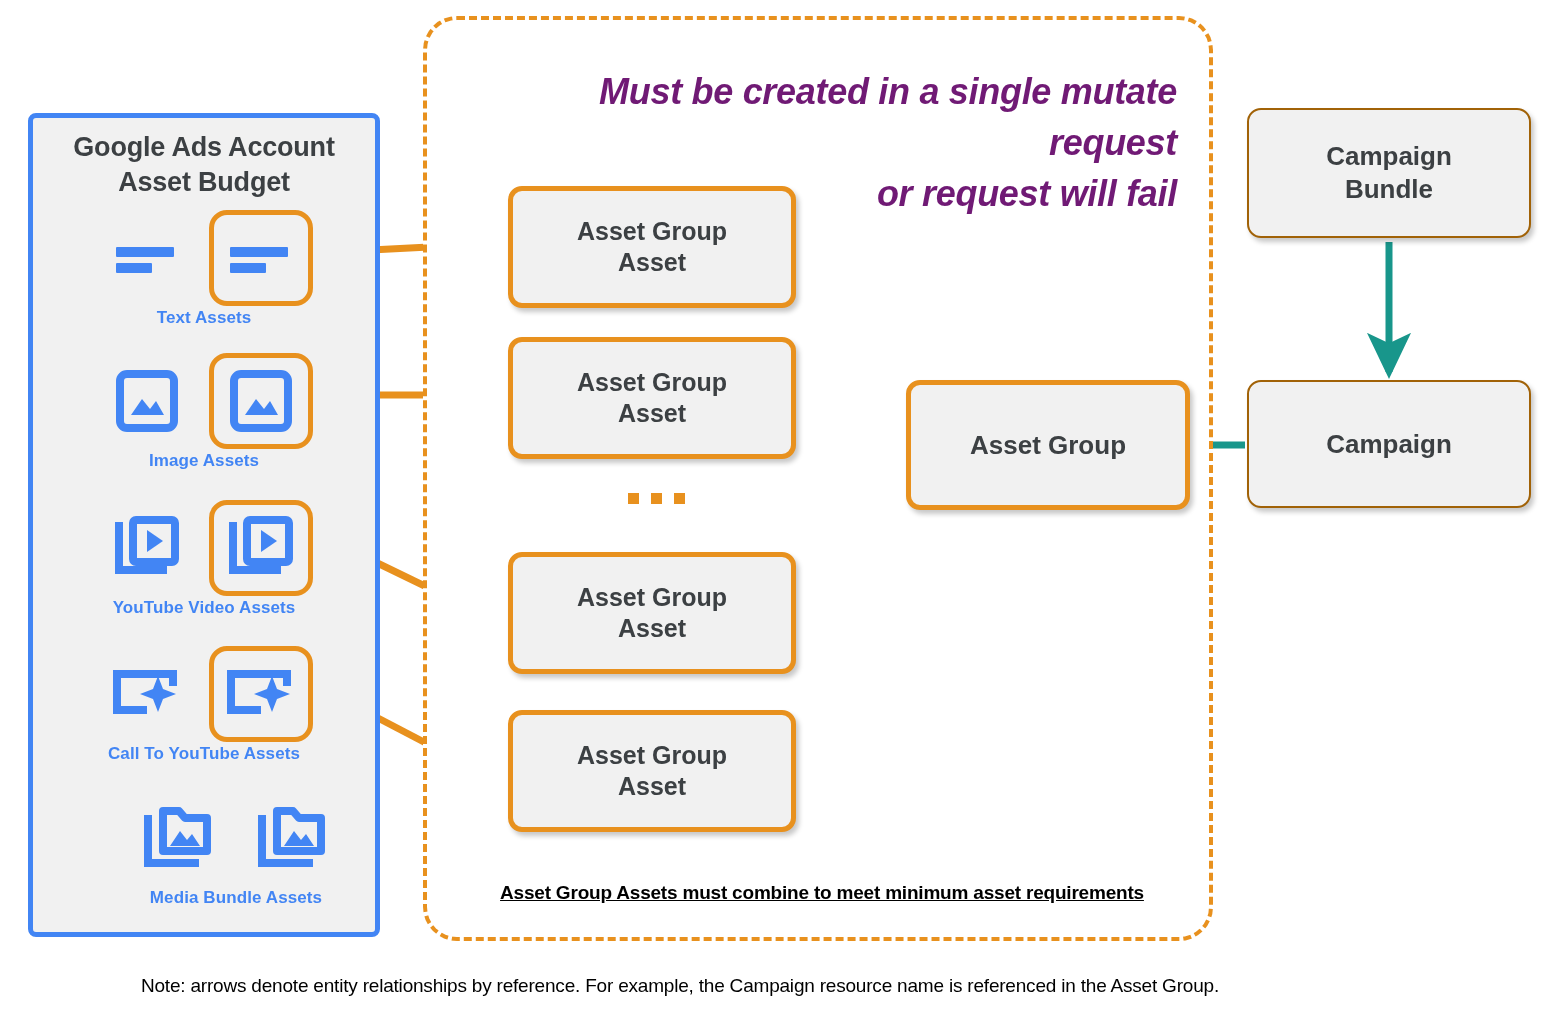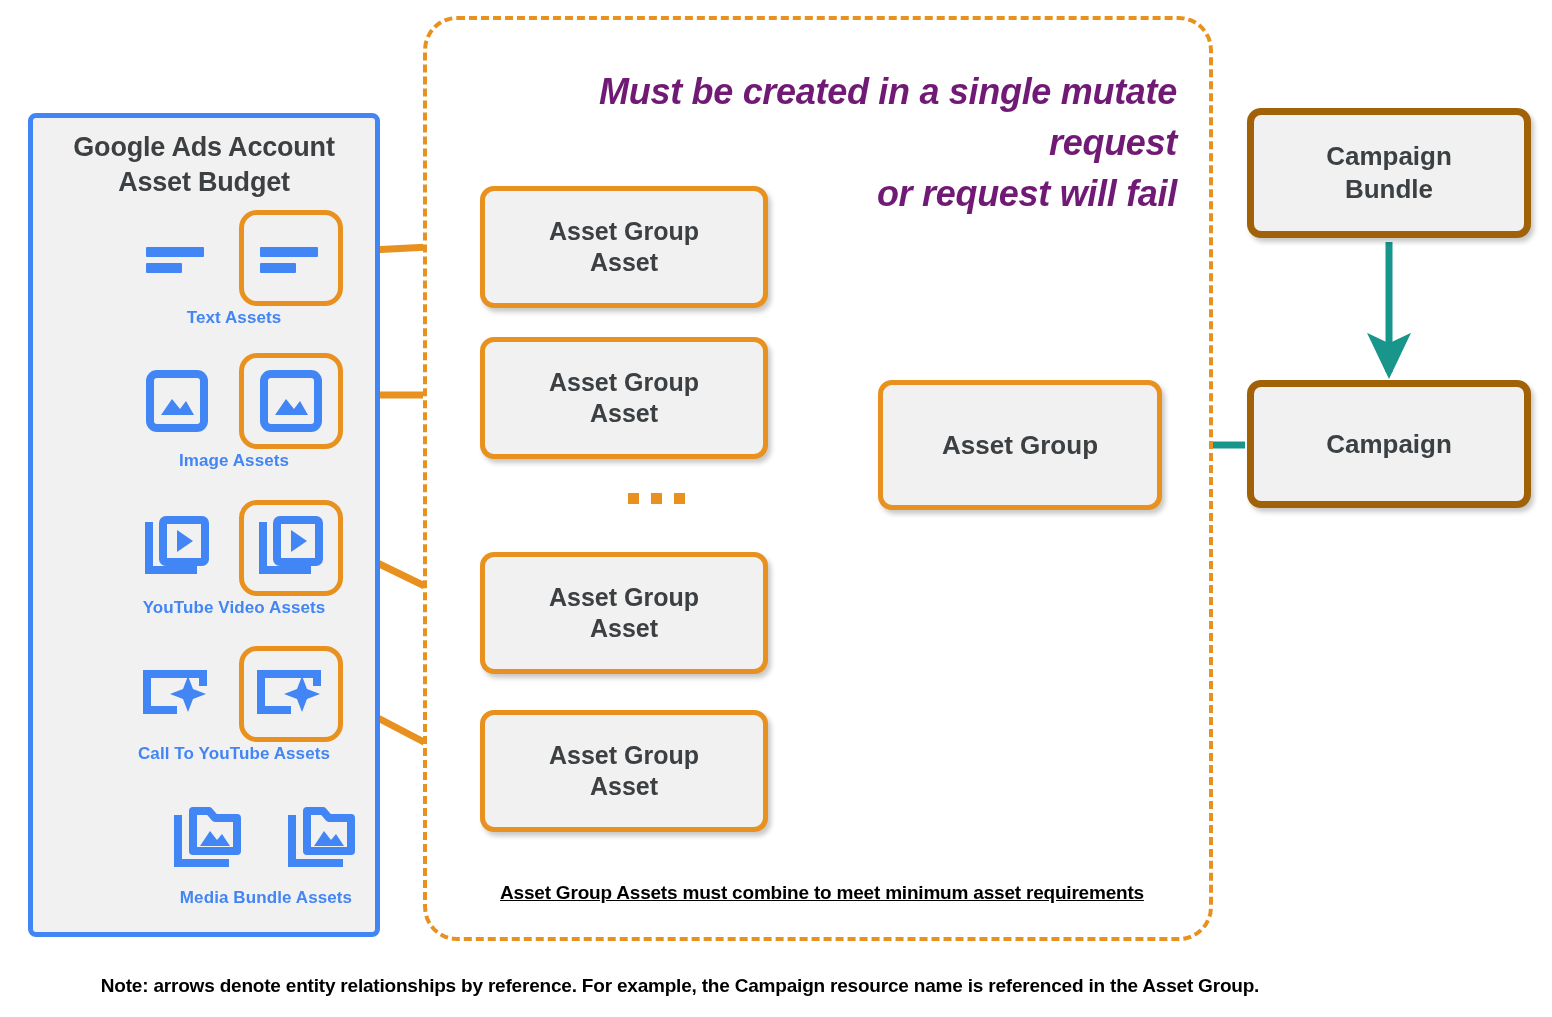--- a/index.html
+++ b/index.html
@@ -40,21 +40,20 @@
     font-weight: bold;
     color: #3c4043;
     line-height: 1.28;
     letter-spacing: -0.2px;
   }
   .asset-row {
     position: absolute;
     left: 0;
     width: 100%;
     text-align: center;
-    margin-left: 30px;
   }
   .asset-icons {
     position: relative;
     height: 96px;
     display: flex;
     align-items: center;
     justify-content: center;
     gap: 10px;
   }
   .icon-cell {
@@ -124,22 +123,22 @@
     border-radius: 14px;
     display: flex;
     align-items: center;
     justify-content: center;
     text-align: center;
     color: #3c4043;
     font-weight: bold;
     box-shadow: 3px 4px 5px rgba(0,0,0,0.22);
     line-height: 1.26;
   }
-  .node.orange { border: 5px solid #e8911e; }
-  .node.teal   { border: 7px solid #a16207; }
+  .node.orange { border: 5px solid #e8911e; margin-left: 28px; }
+  .node.teal   { border: 2px solid #a16207; }
 
   .aga-box { width: 288px; height: 122px; font-size: 25px; }
   .aga1 { left: 480px; top: 186px; }
   .aga2 { left: 480px; top: 337px; }
   .aga3 { left: 480px; top: 552px; }
   .aga4 { left: 480px; top: 710px; }
 
   .asset-group-box { left: 878px; top: 380px; width: 284px; height: 130px; font-size: 26px; }
   .campaign-budget-box { left: 1247px; top: 108px; width: 284px; height: 130px; font-size: 26px; }
   .campaign-box { left: 1247px; top: 380px; width: 284px; height: 128px; font-size: 26px; }
@@ -170,21 +169,21 @@
   }
 
   
   .bottom-note {
     position: absolute;
     left: 0;
     top: 975px;
     width: 1360px;
     text-align: center;
     font-size: 19px;
-    font-weight: bold;
+    font-weight: normal;
     color: #000000;
     letter-spacing: -0.2px;
   }
 </style>
 </head>
 <body>
 
 <div id="stage">
 
   <svg id="edges" viewBox="0 0 1552 1017">

